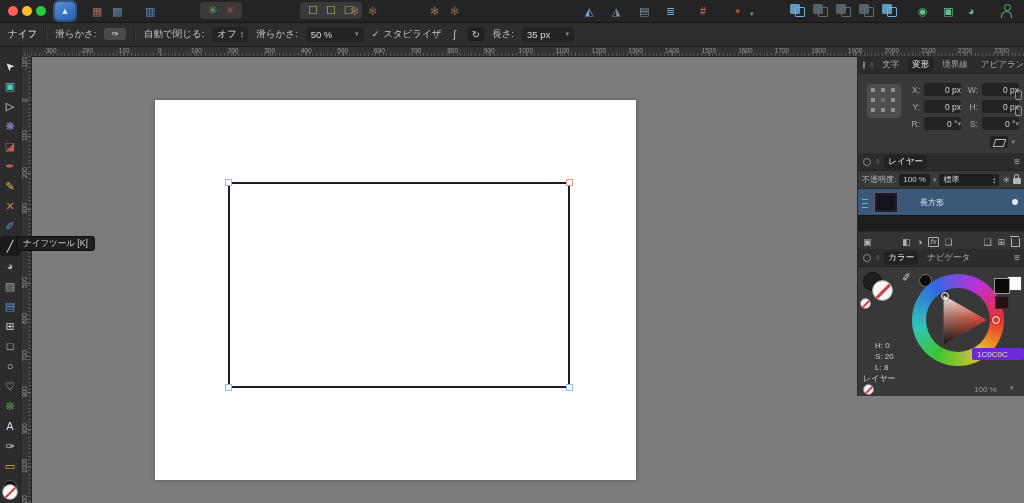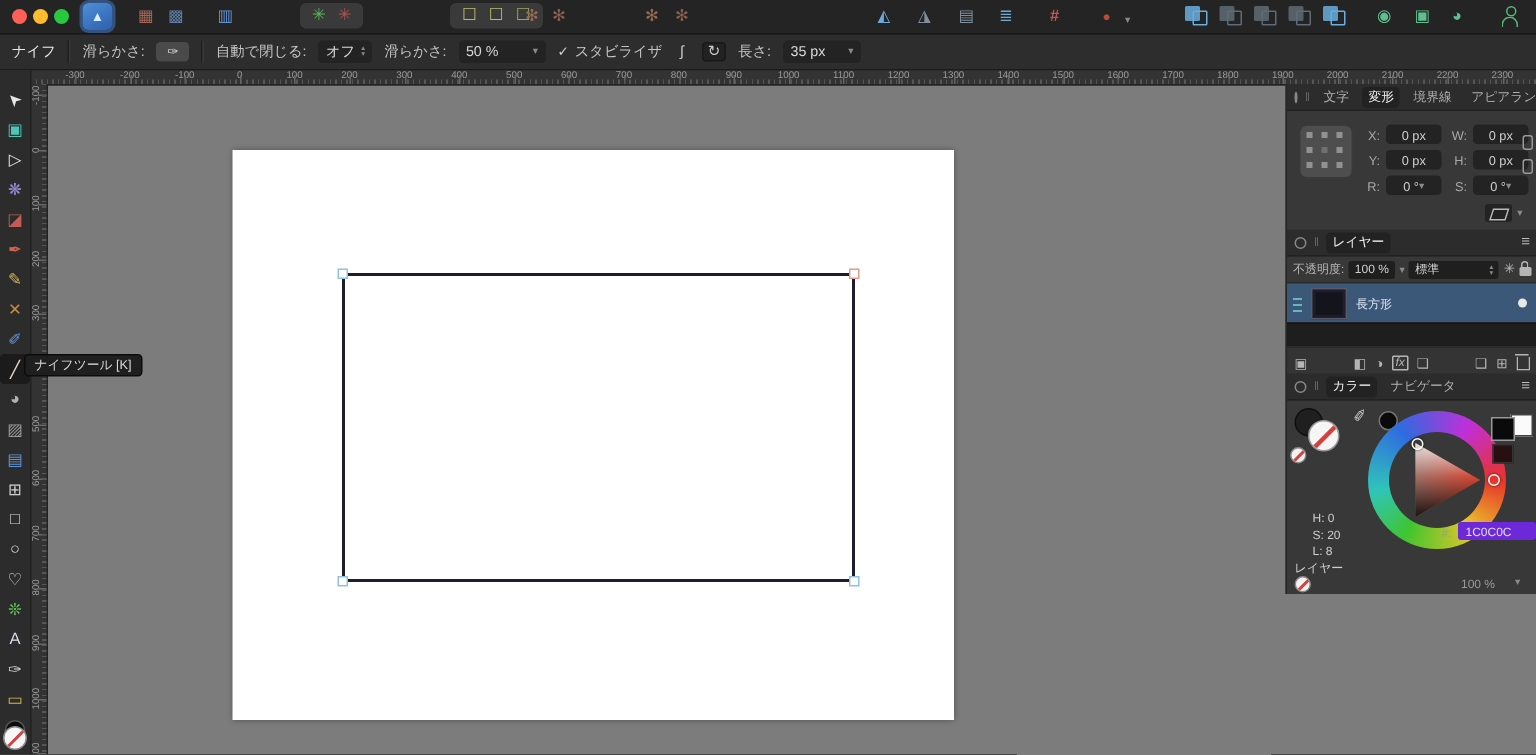--- a/index.html
+++ b/index.html
@@ -84,38 +84,38 @@
   .ptab.active{background:#222;color:#f0f0f0;}
   .pmenu{margin-left:auto;font-size:10px;color:#bbb;}
   
   #p-transform{height:97px;}
   .t-body{position:relative;height:79px;}
   .anchor{position:absolute;left:8px;top:9px;width:34px;height:34px;background:#4e4e4e;border-radius:5px;border:1px solid #3a3a3a;}
   .anchor i{position:absolute;left:4px;top:4px;width:4px;height:4px;background:#919191;
     box-shadow:10px 0 #919191,20px 0 #919191,0 10px #919191,20px 10px #919191,0 20px #919191,10px 20px #919191,20px 20px #919191,10px 10px #6f6f6f;}
   .t-grid{position:absolute;left:50px;top:7px;display:grid;grid-template-columns:12px 37px 13px 37px;grid-auto-rows:17px;column-gap:4px;align-items:center;font-size:8.5px;}
   .t-grid label{color:#a8a8a8;text-align:right;}
-  .tfield{background:#232323;border-radius:3px;height:13px;display:flex;align-items:center;padding:0 0;color:#cfcfcf;justify-content:center;}
+  .tfield{background:#232323;border-radius:3px;height:13px;display:flex;align-items:center;padding:0 0;color:#cfcfcf;justify-content:flex-end;}
   .chain{position:absolute;right:3px;top:16px;width:7px;height:26px;}
   .chain:before,.chain:after{content:"";position:absolute;left:0;width:5px;height:8px;border:1px solid #999;border-radius:2px;}
   .chain:before{top:0;} .chain:after{bottom:0;}
   .t-mode{position:absolute;right:10px;bottom:5px;display:flex;align-items:center;gap:3px;}
   .t-mode-ico{width:18px;height:12px;background:#232323;border-radius:2px;position:relative;}
   .t-mode-ico:after{content:"";position:absolute;left:4px;top:3px;width:9px;height:6px;border:1px solid #bbb;transform:skewX(-18deg);}
   
   #p-layers{height:96px;}
   .l-opacity{height:17px;display:flex;align-items:center;gap:3px;padding:0 4px;font-size:8px;color:#b5b5b5;border-bottom:1px solid #2a2a2a;}
   .lfield{background:#1f1f1f;border-radius:2px;height:12px;display:flex;align-items:center;padding:0 4px;color:#d0d0d0;gap:3px;}
   .lfield.blend{width:52px;justify-content:space-between;}
   .lock-icon{position:relative;width:8px;height:6px;background:#b5b5b5;border-radius:1px;margin-top:3px;}
   .lock-icon:before{content:"";position:absolute;left:1.5px;top:-4px;width:3px;height:4px;border:1.5px solid #b5b5b5;border-bottom:none;border-radius:3px 3px 0 0;}
   .layer-row{height:26px;background:#3c5878;display:flex;align-items:center;gap:6px;padding:0 4px;}
   .drag-dots{width:6px;height:12px;background:repeating-linear-gradient(0deg,#6fd0c8 0 1.5px,transparent 1.5px 4px);opacity:.8;}
   .thumb{width:22px;height:19px;background:#14141c;border:1px solid #5a5a66;box-shadow:inset 0 0 0 2px #1d1d2d;}
-  .lname{font-size:8px;color:#dbe4f2;flex:1;}
+  .lname{font-size:8px;color:#dbe4f2;flex:1;margin-left:16px;}
   .vis{width:6px;height:6px;border-radius:50%;background:#e8e8e8;margin-right:3px;}
   .l-empty{height:15px;background:#1e1e1e;border-top:1px solid #151515;}
   .l-bar{height:20px;background:#343434;border-top:1px solid #2a2a2a;display:flex;align-items:center;gap:6px;padding:0 5px;font-size:9px;color:#b5b5b5;}
   .l-bar .sp{flex:1;}
   .l-bar .fx{font-style:italic;font-size:8px;border:1px solid #b5b5b5;border-radius:1px;padding:0 1px;line-height:8px;}
   .trash-icon{position:relative;width:7px;height:8px;border:1px solid #b5b5b5;border-top:none;border-radius:0 0 1px 1px;}
   .trash-icon:before{content:"";position:absolute;left:-2px;top:-2px;width:9px;height:1px;background:#b5b5b5;}
   
   #p-color{height:147px;}
   .c-body{position:relative;height:129px;font-size:8px;color:#cfcfcf;}

